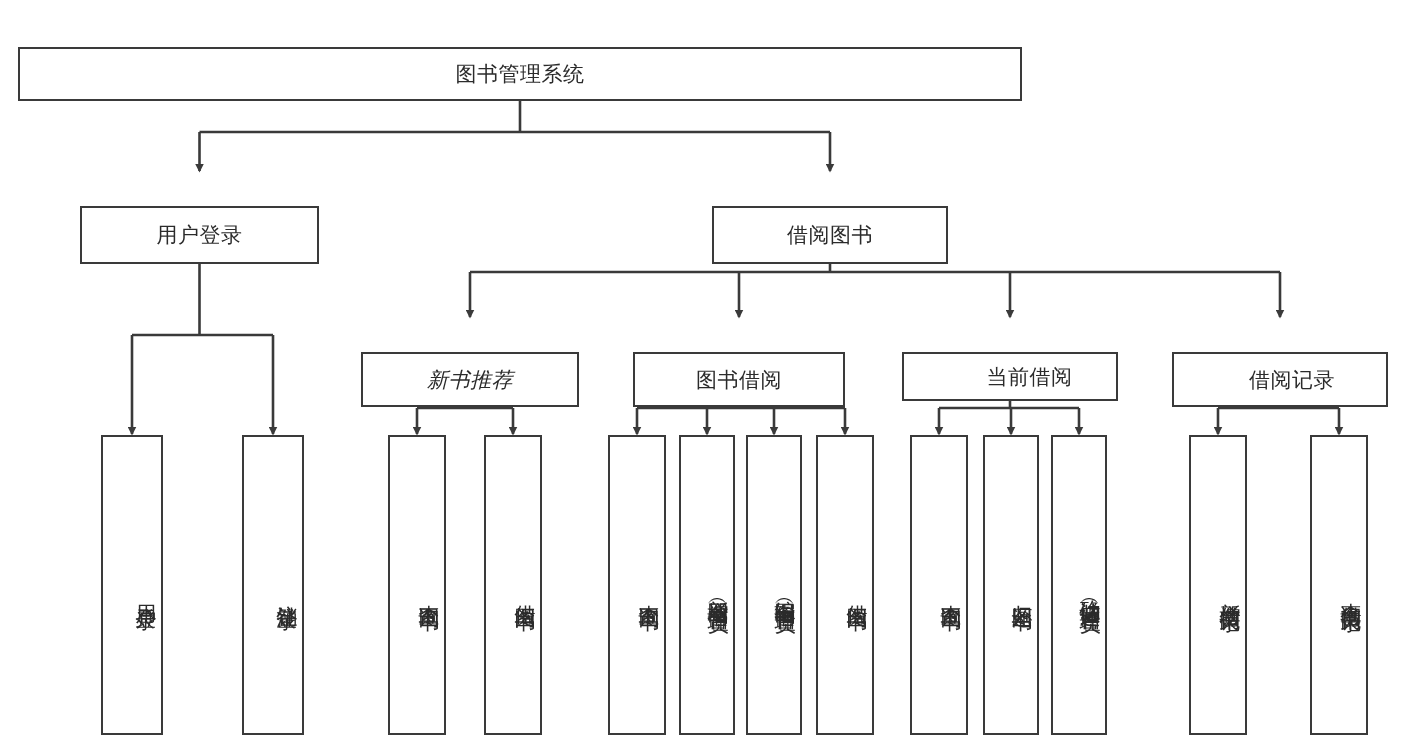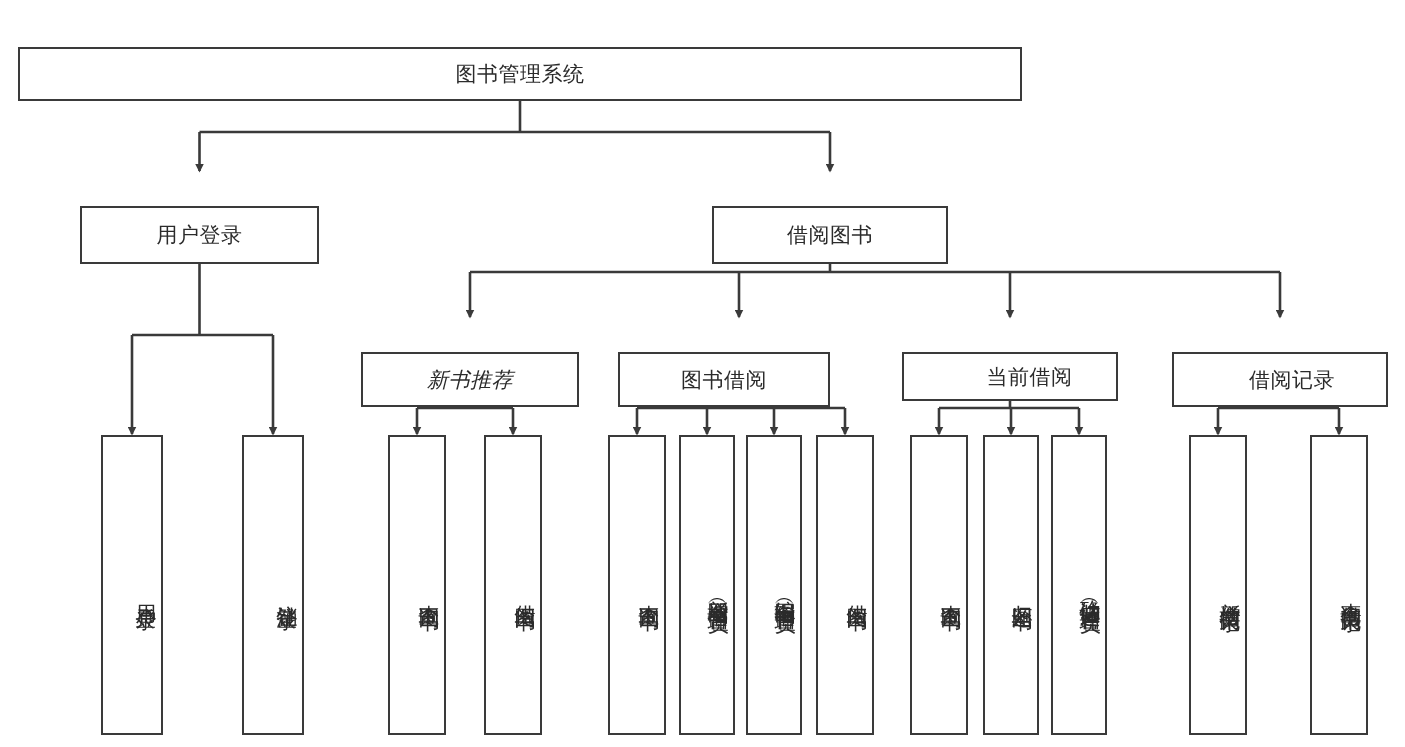--- a/index.html
+++ b/index.html
@@ -119,21 +119,21 @@
       </div>
       <div class="node horiz" style="left: 80px; top: 172px; width: 239px; height: 58px;">
         <span>用户登录</span>
       </div>
       <div class="node horiz" style="left: 712px; top: 172px; width: 236px; height: 58px;">
         <span>借阅图书</span>
       </div>
       <div class="node horiz" style="left: 361px; top: 318px; width: 218px; height: 55px; font-style: italic;">
         <span>新书推荐</span>
       </div>
-      <div class="node horiz" style="left: 618px; top: 318px; width: 212px; height: 55px;">
+      <div class="node horiz" style="left: 633px; top: 318px; width: 212px; height: 55px;">
         <span>图书借阅</span>
       </div>
       <div class="node horiz" style="left: 902px; top: 318px; width: 216px; height: 49px; padding-left: 39px;">
         <span>当前借阅</span>
       </div>
       <div class="node horiz" style="left: 1172px; top: 318px; width: 216px; height: 55px; padding-left: 24px;">
         <span>借阅记录</span>
       </div>
       <div class="node vert" style="left: 101px; top: 435px; width: 62px; height: 300px;">
         <span>用户登录</span>

